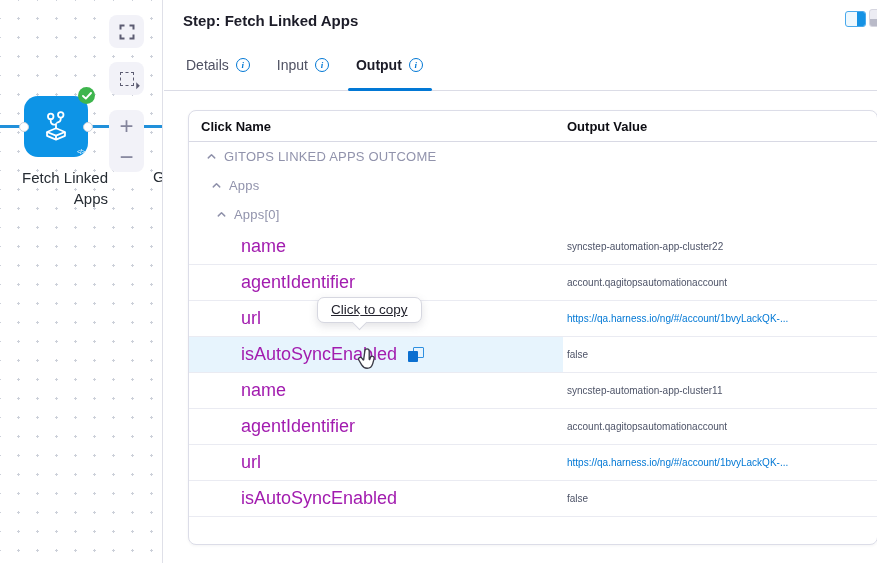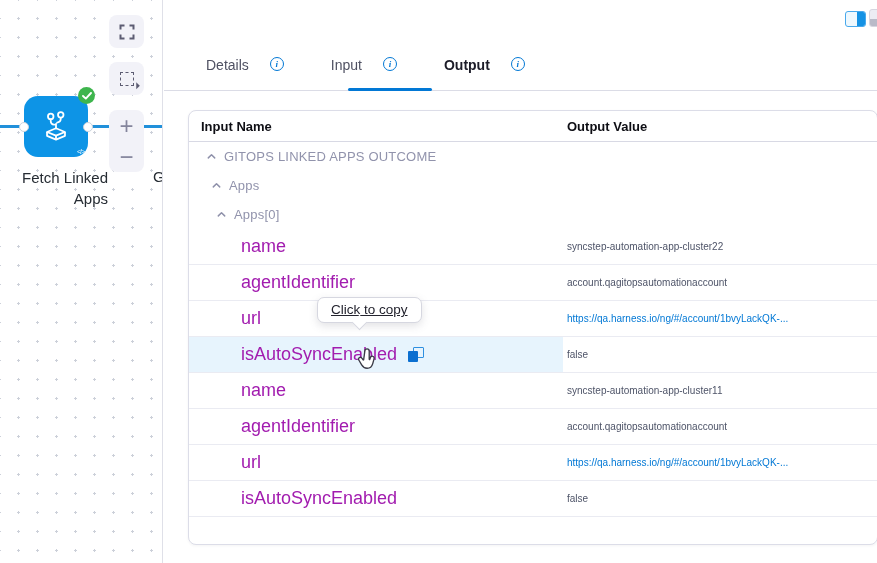--- a/index.html
+++ b/index.html
@@ -62,21 +62,21 @@
     position:absolute; left:681px; top:11px; width:21px; height:16px;
     border:1.5px solid #49a9ec; border-radius:3px; background:#eef8fe; overflow:hidden;
   }
   .icon-split .half { position:absolute; right:0; top:0; bottom:0; width:42%; background:#1592e4; }
   .icon-gray {
     position:absolute; left:705px; top:9px; width:16px; height:18px;
     background:#ececf3; border:1px solid #d6d6e0; border-radius:3px; overflow:hidden;
   }
   .icon-gray .bottom { position:absolute; left:0; right:0; bottom:0; height:7px; background:#b9bac8; }
   .tabs { position:absolute; left:22px; top:57px; display:flex; gap:27px; align-items:center; }
-  .tab { display:flex; gap:21px; font-size:14px; color:#4f5162; cursor:pointer;margin-left:20px; }
+  .tab { display:flex; align-items:center; gap:7px; font-size:14px; color:#4f5162; cursor:pointer; }
   .tab.active { font-weight:700; color:#1c1c28; }
   .info-ic {
     width:14px; height:14px; border-radius:50%; border:1.4px solid #0278d5; color:#0278d5;
     font-size:9px; font-weight:700; display:flex; align-items:center; justify-content:center;
     font-family:"Liberation Serif", serif; font-style:italic;
   }
   .tabline { position:absolute; left:0; top:90px; width:713px; height:1px; background:#dbdce6; }
   .tab-underline { position:absolute; left:184px; top:88px; width:84px; height:3px; border-radius:3px; background:#0278d5; }
   
   .card {
@@ -150,20 +150,21 @@
   <div class="cv-btn marquee">
     <span class="marquee-box"></span>
   </div>
   <div class="zoom-panel">
     <div class="zoom-cell">+</div>
     <div class="zoom-cell">−</div>
   </div>
 </div>
 
 <div class="panel">
+  <div class="panel-title">Step: Fetch Linked Apps</div>
 
   <div class="icon-split">
       <span class="half"></span>
     </div>
   <div class="icon-gray">
       <span class="bottom"></span>
     </div>
 
   <div class="tabs">
     <div class="tab">
@@ -177,21 +178,21 @@
     <div class="tab active">
       <span>Output</span>
       <span class="info-ic">i</span>
     </div>
   </div>
   <div class="tabline"></div>
   <div class="tab-underline"></div>
 
   <div class="card">
     <div class="thead">
-      <div class="c1"><span class="th-label">Input Name</span></div>
+      <div class="c1"><span class="th-label">Click Name</span></div>
       <div class="c2"><span class="th-label">Output Value</span></div>
     </div>
     <div id="tbody">
         <div class="row group">
           <span class="chev" style="margin-left: 16px;">
             <svg width="11" height="11" viewBox="0 0 12 12" fill="none">
               <path d="M2.5 7.5 L6 4 L9.5 7.5" stroke="currentColor" stroke-width="1.6" stroke-linecap="round" stroke-linejoin="round"></path>
             </svg>
           </span>
           <span class="glabel">GITOPS LINKED APPS OUTCOME</span>

